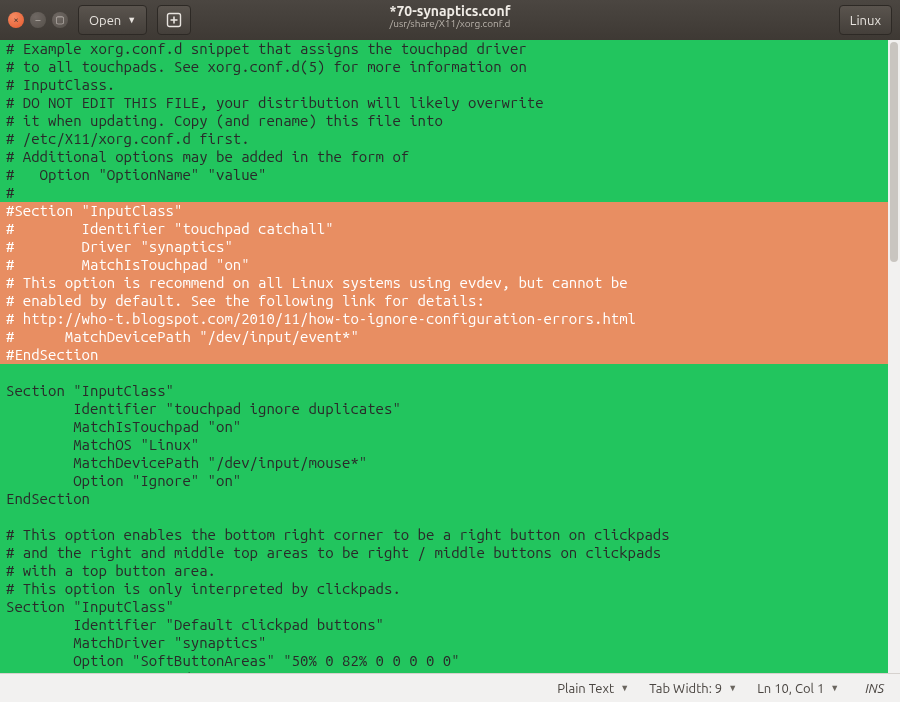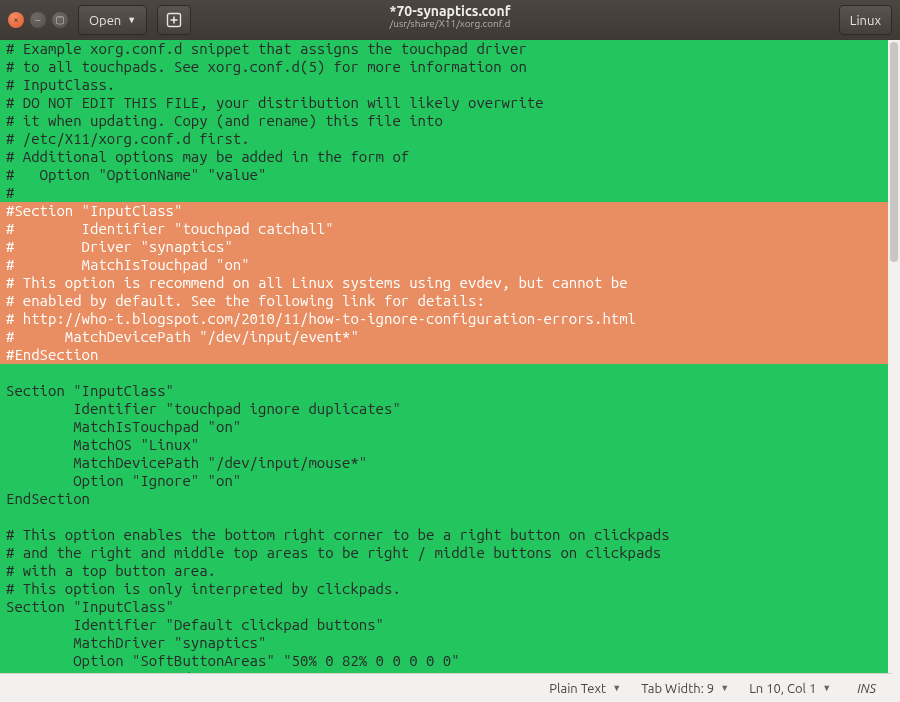--- a/index.html
+++ b/index.html
@@ -18,21 +18,21 @@
   .save-area{margin-left:auto;margin-right:8px;}
   
   .editor{position:absolute;top:40px;bottom:28px;left:0;right:0;background:#22c55e;font-family:"Ubuntu Mono","DejaVu Sans Mono",monospace;font-size:15px;line-height:18px;color:#2a2a2a;overflow:hidden;white-space:pre;}
   .editor .line{padding-left:6px;}
   .editor .sel{background:#e88e62;color:#ffffff;}
   .editor .sel .line{padding-left:6px;}
   
   .sb-vert{position:absolute;top:40px;bottom:28px;right:0;width:12px;background:#f2f1f0;}
   .sb-thumb{position:absolute;top:2px;left:2px;right:2px;height:220px;background:#c9c5c0;border-radius:6px;}
   
-  .statusbar{position:absolute;bottom:0;left:0;right:8px;height:28px;background:#f2f1f0;border-top:1px solid #d6d2ce;display:flex;align-items:center;font-size:13px;color:#4a4541;}
+  .statusbar{position:absolute;bottom:0;left:0;right:0;height:28px;background:#f2f1f0;border-top:1px solid #d6d2ce;display:flex;align-items:center;font-size:13px;color:#4a4541;}
   .status-spacer{flex:1;}
   .status-item{display:flex;align-items:center;padding:0 10px;cursor:pointer;}
   .status-item .dd{font-size:9px;margin-left:6px;color:#6b665f;}
   .status-ins{padding:0 16px;font-style:italic;}
 </style>
 </head>
 <body>
 
 <div class="titlebar">
   <div class="win-controls">

